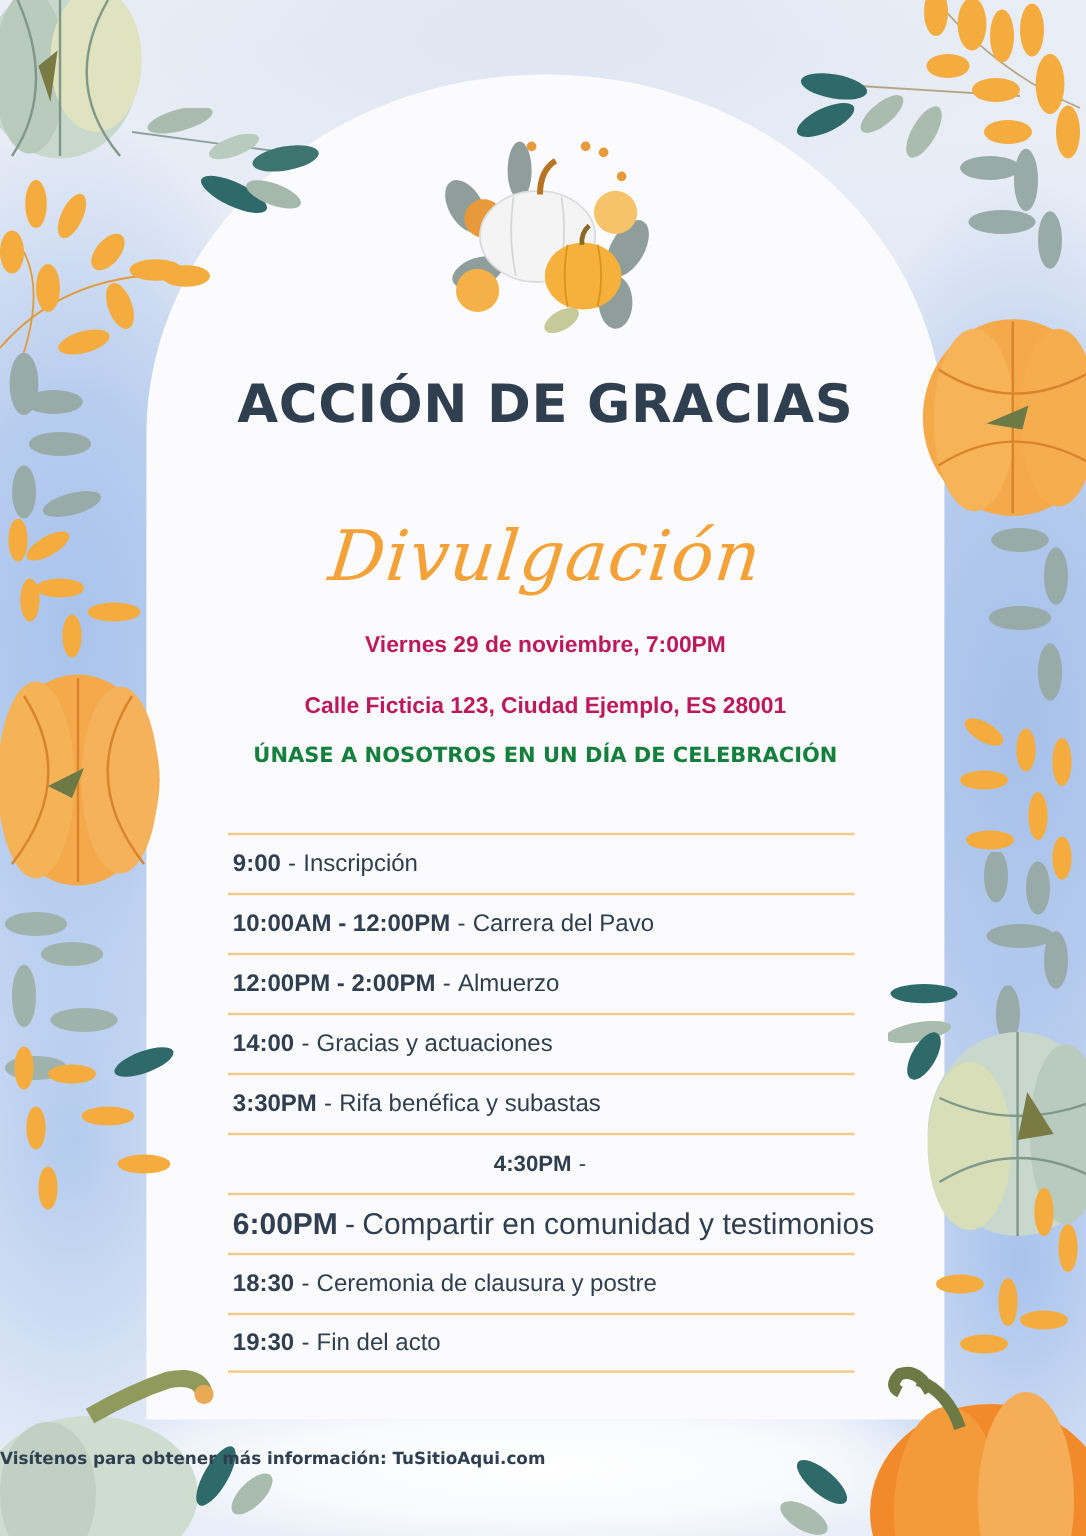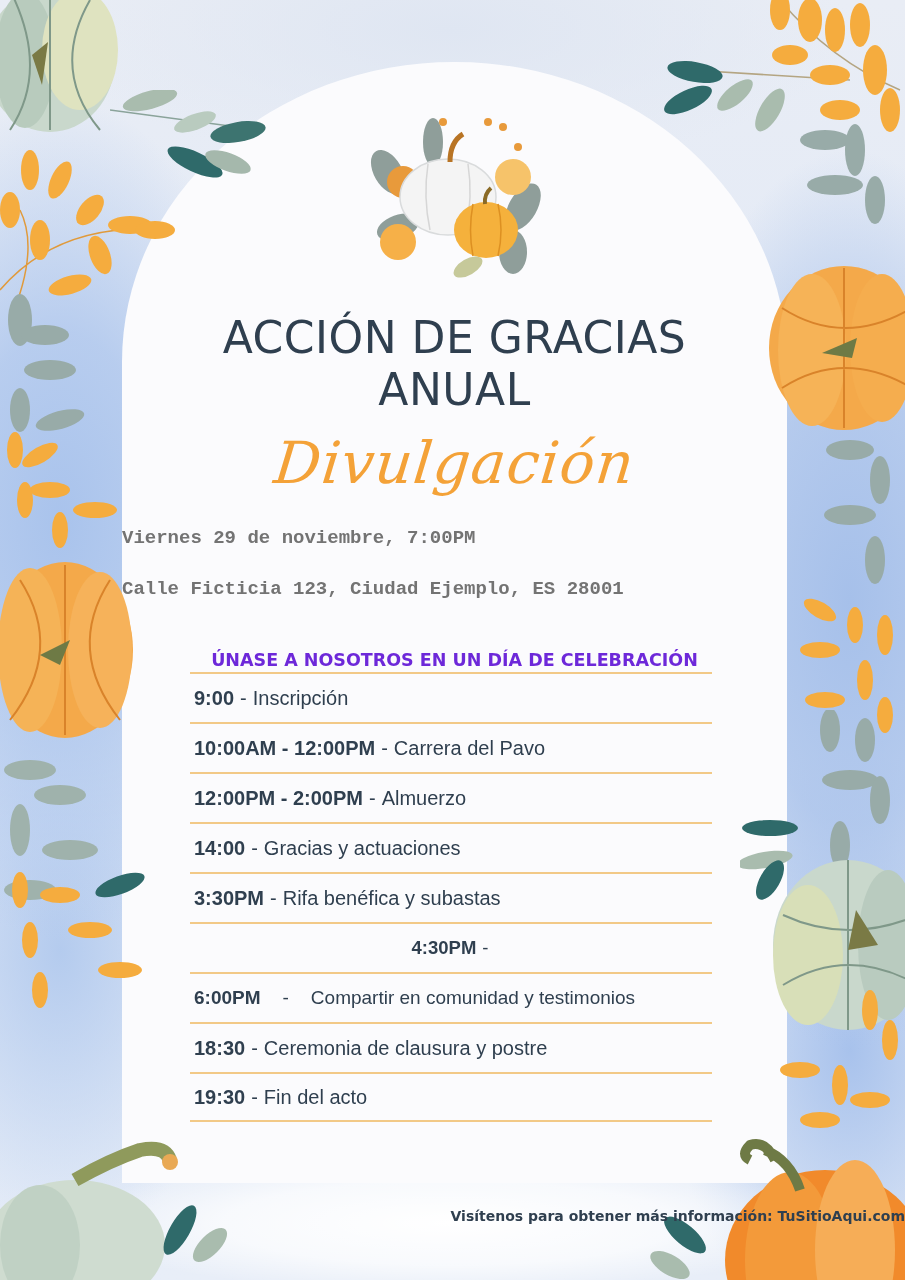--- a/index.html
+++ b/index.html
@@ -23,58 +23,57 @@
     background: #fbfbfd;
     border-radius: 332px 332px 0 0 / 300px 300px 0 0;
   }
   .footer-band {
     position: absolute; left: 0; right: 0; top: 1183px; height: 97px;
     background: radial-gradient(ellipse 380px 70px at 450px 40px, #ffffff 0%, rgba(255,255,255,0.7) 60%, rgba(255,255,255,0) 100%);
   }
   .content { position: absolute; inset: 0; }
   .title {
     position: absolute; left: 122px; width: 665px; top: 312px;
-    text-align: center; color: #2f3f4f; font-weight: 400;
+    text-align: center; color: #2f3f4f; font-weight: 700;
     font-family: "DejaVu Sans", sans-serif;
     font-size: 44px; line-height: 52px; letter-spacing: 0.5px;
   }
   .script {
     position: absolute; left: 122px; width: 665px; top: 418px;
     text-align: center; color: #f4a238;
     font-family: "DejaVu Serif", serif; font-style: italic;
     font-size: 58px; line-height: 90px; letter-spacing: 1px;
     transform: skewX(-6deg);
   }
   .date, .address {
-    position: absolute; left: 122px; width: 665px; text-align: left;
-    color: #737373; font-weight: 700; font-size: 19px;
-    font-family: Liberation Mono, monospace;
+    position: absolute; left: 122px; width: 665px; text-align: center;
+    color: #be185d; font-weight: 700; font-size: 19px;
+    font-family: Liberation Sans, sans-serif;
   }
   .date { top: 527px; }
   .address { top: 578px; }
   .join {
     position: absolute; left: 122px; width: 665px; top: 620px;
-    text-align: center; color: #6d28d9; font-weight: 700; font-size: 17.5px;
+    text-align: center; color: #15803d; font-weight: 700; font-size: 17.5px;
     font-family: "DejaVu Sans", sans-serif;
-    margin-top: 30px;
-  }
-  .schedule { position: absolute; left: 190px; width: 522px; top: 672px; }
+  }
+  .schedule { position: absolute; left: 190px; width: 522px; top: 694px; }
   .row {
     height: 50px; border-top: 2px solid #f2c987; box-sizing: border-box;
     display: flex; align-items: center; padding-left: 4px;
     font-size: 20px; color: #2f3f4f; white-space: nowrap;
     font-family: "Liberation Sans", sans-serif;
   }
   .row:nth-child(6) { font-size: 18.5px; justify-content: center; }
-  .row:nth-child(7) { font-size: 19px; gap: 16px; }
+  .row:nth-child(7) { font-size: 25px; }
   .row.last { border-bottom: 2px solid #f2c987; text-align: right; }
   .row .time { font-weight: 700; }
   .row .sep { margin: 0 6px; }
   .footer {
-    position: absolute; left: 0; width: 905px; top: 1208px; text-align: right;
+    position: absolute; left: 0; width: 905px; top: 1208px; text-align: left;
     color: #2f3f4f; font-size: 14px; font-weight: 700;
     font-family: "DejaVu Sans", sans-serif;
   }
   .deco { position: absolute; }
 </style>
 </head>
 <body>
 
 <div class="bg"></div>
 <div class="arch"></div>
@@ -273,21 +272,20 @@
   <path d="M92 50 Q92 30 105 22" stroke="#b87425" stroke-width="5" fill="none"></path>
   <ellipse cx="128" cy="118" rx="32" ry="28" fill="#f5b13c"></ellipse>
   <path d="M115 92 Q110 118 115 144 M140 92 Q146 118 140 144" stroke="#dd9022" stroke-width="1.5" fill="none"></path>
   <path d="M127 92 Q126 82 133 76" stroke="#8a6a26" stroke-width="4" fill="none"></path>
   <ellipse cx="110" cy="155" rx="16" ry="8" fill="#c6c99a" transform="rotate(-30 110 155)"></ellipse>
 </svg>
 
 <div class="content">
   <div class="title">
     <div>ACCIÓN DE GRACIAS</div>
-    <div>ANUAL</div>
   </div>
   <div class="script">Divulgación</div>
   <div class="date">Viernes 29 de noviembre, 7:00PM</div>
   <div class="address">Calle Ficticia 123, Ciudad Ejemplo, ES 28001</div>
   <div class="join">ÚNASE A NOSOTROS EN UN DÍA DE CELEBRACIÓN</div>
 
   <div class="schedule">
     <div class="row">
         <span class="time">9:00</span>
         <span class="sep">-</span>

